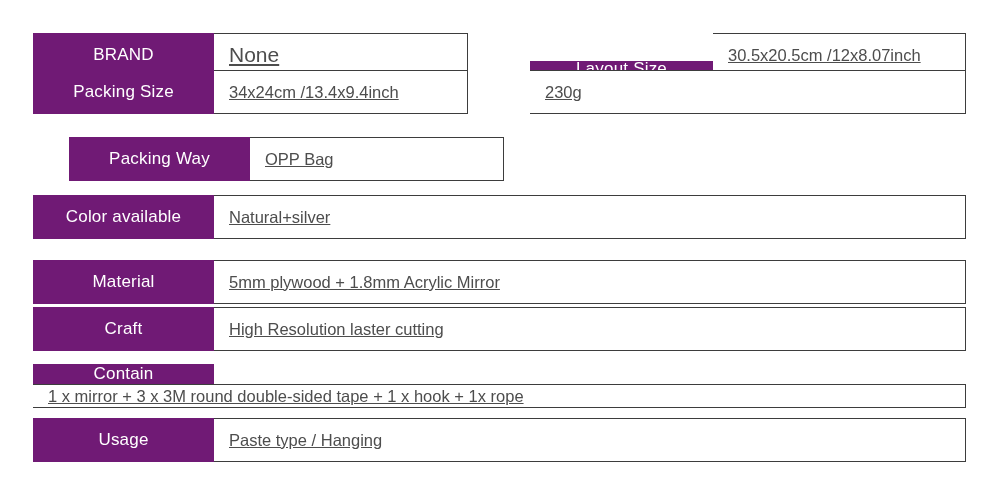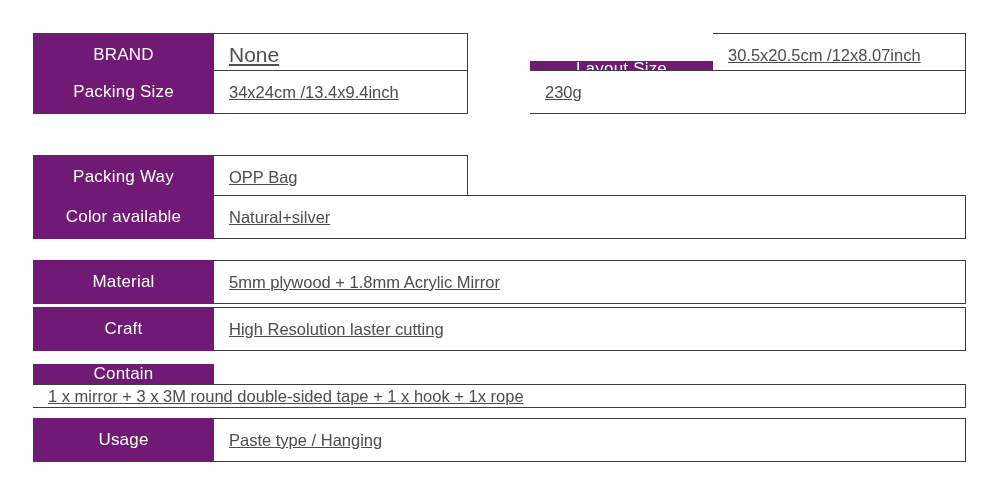--- a/index.html
+++ b/index.html
@@ -68,21 +68,21 @@
   .row-narrow  { left: 33px;  width: 435px; }
   .row-wide    { left: 33px;  width: 933px; }
   .row-right   { left: 530px; width: 436px; }
 
   .lbl-left    { width: 181px; }
   .lbl-right-1 { width: 183px; margin-top: 28px; }
   .lbl-right-2 { width: 187px; }
 
   .r1  { top: 33px;  }
   .r2  { top: 70px;  }
-  .r3  { top: 155px; }
+  .r3  { top: 137px; margin-left: 36px; }
   .r4  { top: 195px; }
   .r5  { top: 260px; }
   .r6  { top: 307px; }
   .r7  { top: 364px; flex-direction: column; }
   .r8  { top: 418px; border-radius: 9px; }
 </style>
 </head>
 <body>
 
 <div id="spec-sheet">

